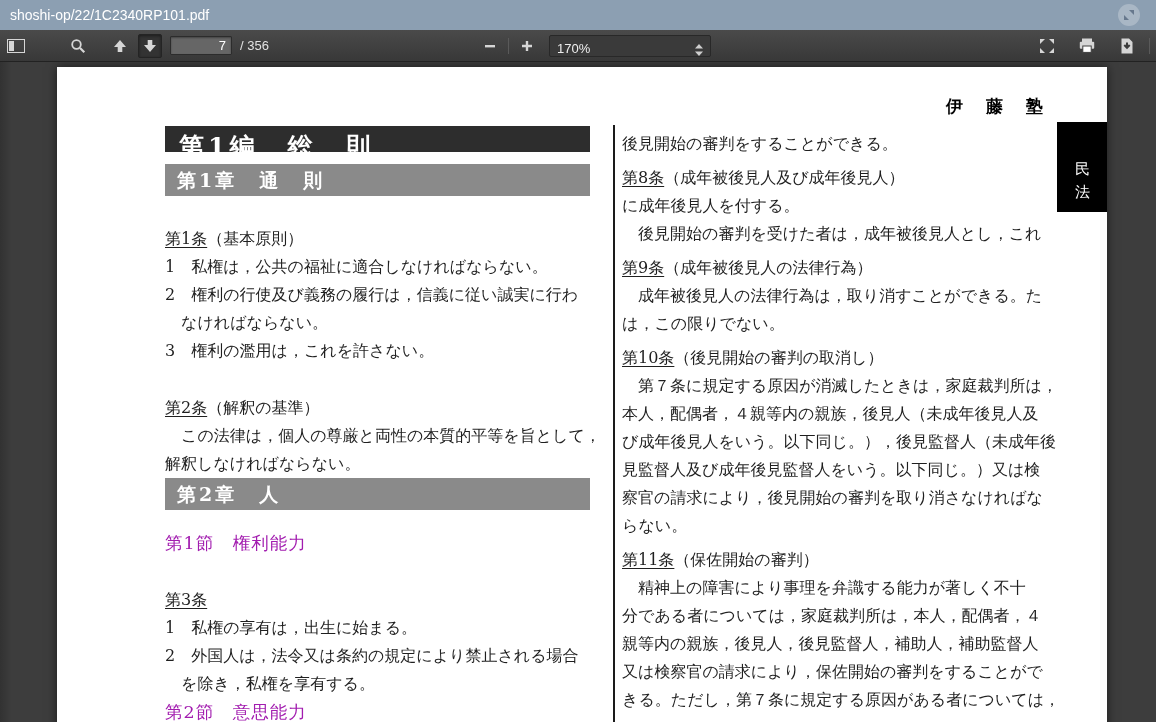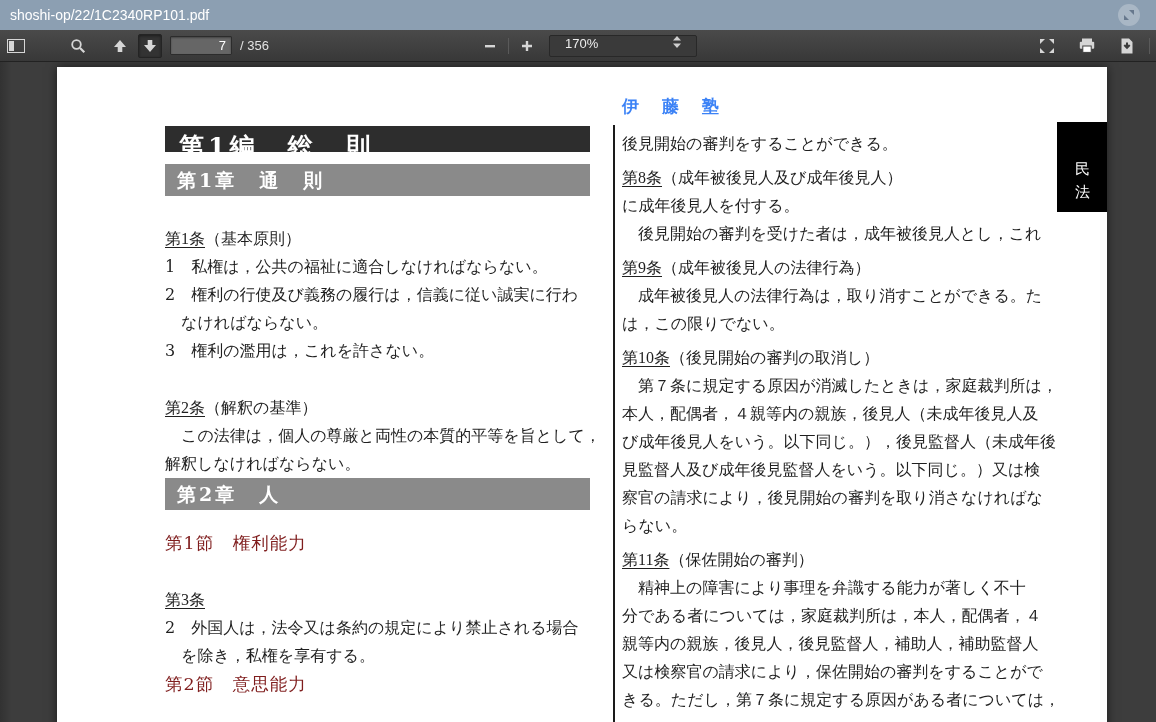--- a/index.html
+++ b/index.html
@@ -25,60 +25,60 @@
   .tb-right { right:6px; }
   .tool-btn { display:flex; align-items:center; justify-content:center;
     width:24px; height:24px; cursor:pointer; border-radius:2px; }
   .tool-btn.active { background:#333; border:1px solid #242424;
     box-shadow:inset 0 1px 3px rgba(0,0,0,.45); }
   .page-input { width:62px; height:19px; background:#666; border:1px solid #2c2c2c;
     box-shadow:inset 0 1px 2px rgba(0,0,0,.35); color:#fff; font-size:13px;
     text-align:right; padding-right:5px; margin-left:8px; border-radius:1px; }
   .page-total { color:#e2e2e2; font-size:13px; margin-left:8px; }
   .tb-sep { width:1px; height:16px; background:#5a5a5a; }
-  .zoom-select { width:148px; height:22px; background:#3a3a3a; border:1px solid #282828;
-    border-radius:2px; margin-left:10px; display:flex; align-items:flex-start;
-    padding:0 15px; cursor:pointer; }
+  .zoom-select { width:162px; height:22px; background:#3a3a3a; border:1px solid #282828;
+    border-radius:2px; margin-left:10px; display:flex; align-items:flex-end;
+    padding:0 7px; cursor:pointer; }
   .zoom-select-label { color:#ededed; font-size:13px; flex:1; }
   .m-l4{margin-left:4px;} .m-l38{margin-left:38px;} .m-l18{margin-left:18px;}
   .m-l6{margin-left:6px;} .m-l10{margin-left:10px;} .m-l16{margin-left:16px;}
 
   
   .viewer { position:absolute; left:0; top:62px; width:1156px; height:660px;
     overflow:hidden; }
   .viewer-edge { position:absolute; left:0; top:0; width:12px; height:100%;
     background:linear-gradient(to right, rgba(0,0,0,.18), rgba(0,0,0,0)); }
   .page { position:absolute; left:57px; top:5px; width:1050px; height:690px;
     box-shadow:0 0 10px rgba(0,0,0,.55);
     font-family:"DejaVu Serif","Liberation Serif",serif; color:#1f1f1f; }
 
-  .brand { position:absolute; left:565px; top:28px; width:428px; text-align:left;
-    padding-right:4px; font-size:17px; font-weight:bold; letter-spacing:3px; color:#3b82f6; }
+  .brand { position:absolute; left:565px; top:28px; width:428px; text-align:right;
+    padding-right:4px; font-size:17px; font-weight:bold; letter-spacing:3px; color:#000000; }
   .col-divider { position:absolute; left:556px; top:58px; bottom:0; width:2px;
     background:#1a1a1a; }
   .side-tab { position:absolute; left:1000px; top:55px; width:50px; height:90px;
     color:#fff; display:flex; align-items:center; justify-content:center; }
   .side-tab-label { writing-mode:vertical-rl; font-size:15px; letter-spacing:22px;
     padding-top:10px; font-family:"DejaVu Serif","Liberation Serif",serif; }
 
   .col { position:absolute; font-size:16px; }
   .col-left  { left:108px; top:59px; width:440px; }
   .col-right { left:565px; top:63px; width:432px; }
 
   .blk-part { width:425px; height:26px; line-height:42px; color:#fff;
     font-size:25px; font-weight:bold; letter-spacing:4px; padding-left:14px;
     margin-bottom:12px; }
   .blk-chapter { width:425px; height:32px; line-height:32px; color:#fff;
     font-size:19px; font-weight:bold; letter-spacing:3px; padding-left:12px;
     margin-bottom:19px; }
   .blk-section { font-size:17.5px; line-height:28px; margin-bottom:10px;
-    letter-spacing:1px; color:#7f1d1d; white-space:nowrap; }
+    letter-spacing:1px; color:#a21caf; white-space:nowrap; }
   .article-head { line-height:28px; white-space:nowrap;margin-top:29px; }
   .col-right .article-head { margin-top:6px; }
-  .article-num { text-decoration:underline; text-underline-offset:3px;font-family:Liberation Serif, serif; }
+  .article-num { text-decoration:underline; text-underline-offset:3px; }
   .tline { line-height:28px; white-space:nowrap; }
 </style>
 </head>
 <body>
 
 <div class="app">
 
   <div class="titlebar" style="background-color: rgb(140, 159, 178);">
     <span class="titlebar-text">shoshi-op/22/1C2340RP101.pdf</span>
     <span class="titlebar-btn">
@@ -193,20 +193,21 @@
           </div>
           <div class="article-head"><span class="article-num">第2条</span><span>（解釈の基準）</span></div>
           <div>
             <div class="tline">　この法律は，個人の尊厳と両性の本質的平等を旨として，</div>
             <div class="tline">解釈しなければならない。</div>
           </div>
           <div class="blk-chapter" style="background-color: rgb(138, 138, 138);">第2章　人</div>
           <div class="blk-section">第1節　権利能力</div>
           <div class="article-head"><span class="article-num">第3条</span></div>
           <div>
+            <div class="tline">1　私権の享有は，出生に始まる。</div>
             <div class="tline">2　外国人は，法令又は条約の規定により禁止される場合</div>
             <div class="tline">　を除き，私権を享有する。</div>
           </div>
           <div class="blk-section">第2節　意思能力</div>
           <div class="article-head"><span class="article-num">第3条の2</span></div>
           <div>
             <div class="tline">　法律行為の当事者が意思表示をした時に意思能力を有</div>
           </div>
         </div>
       <div class="col col-right" id="col-right">

